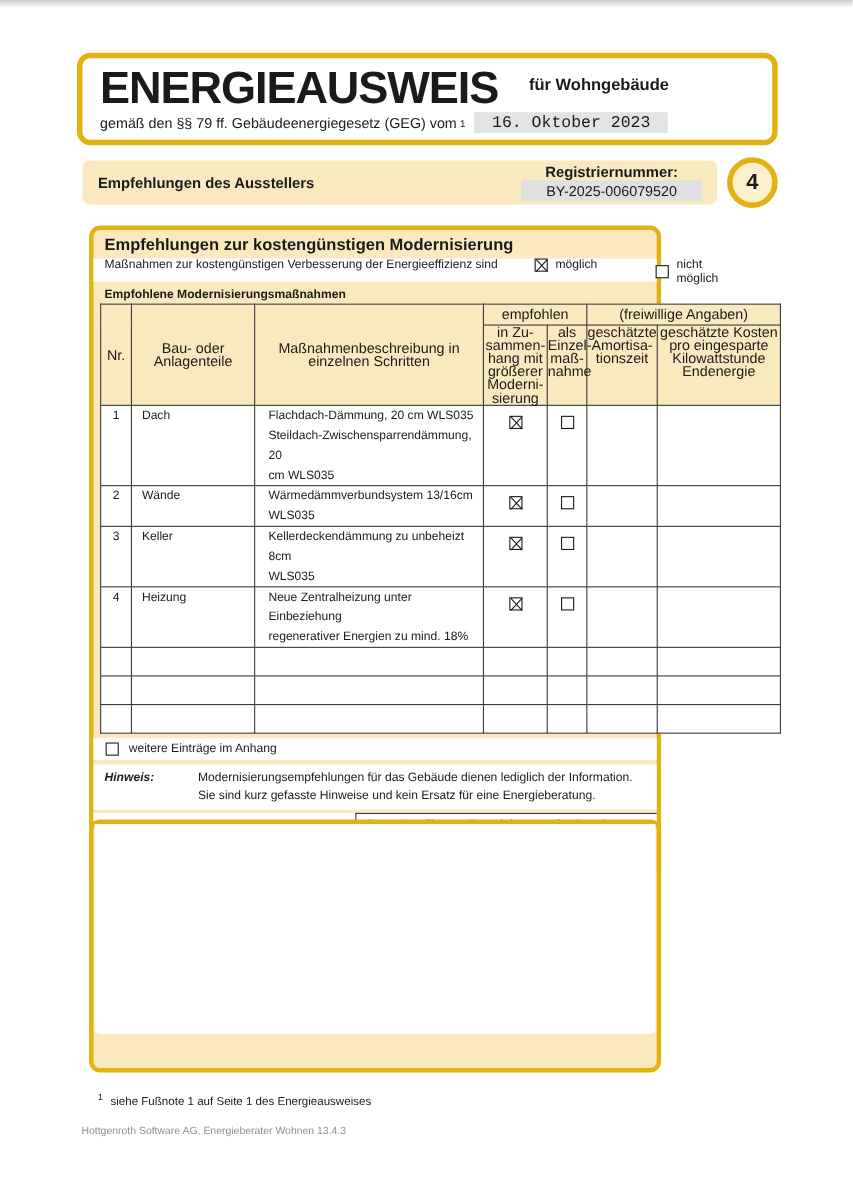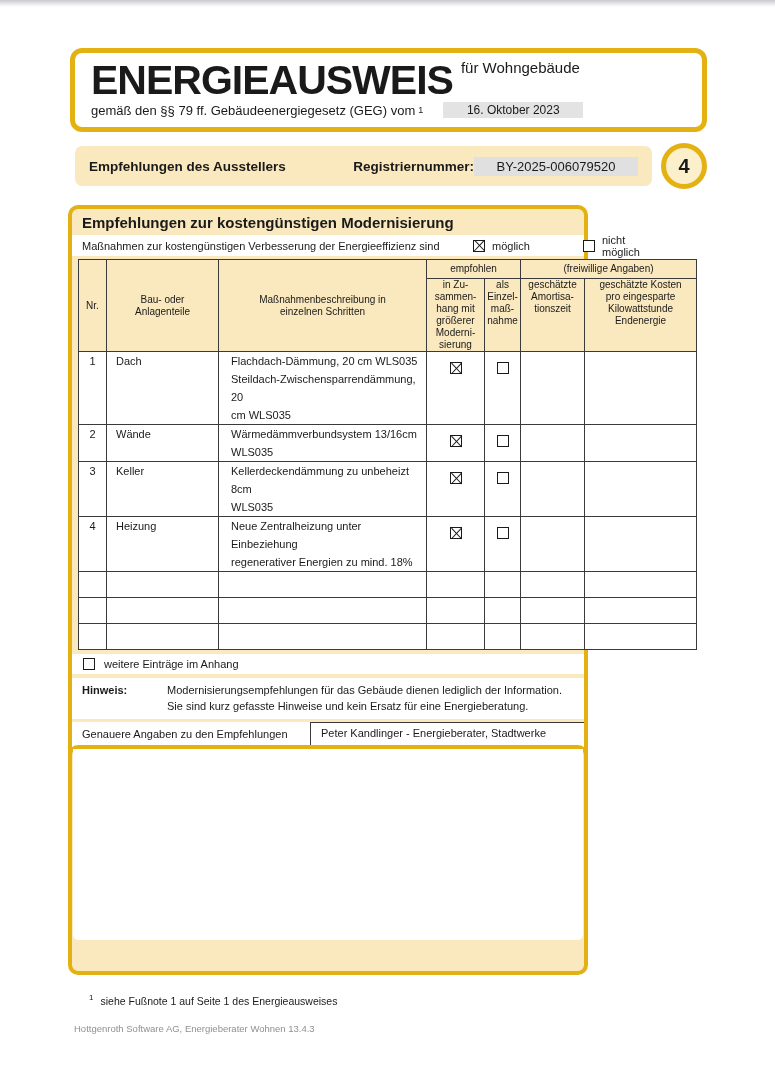--- a/index.html
+++ b/index.html
@@ -11,57 +11,57 @@
   .page-edge-top{
     position:absolute;top:0;left:0;width:775px;height:7px;
     background:linear-gradient(to bottom,#c9c9ce 0%,#e9e9ec 55%,#ffffff 100%);
   }
   
   .header-box{
     position:absolute;left:70px;top:48px;width:637px;height:84px;
     box-sizing:border-box;border:5px solid var(--gold);border-radius:12px;
     background:#fff;padding:6px 16px 4px 16px;
   }
-  .title-row{display:flex;align-items:flex-start;gap:8px;}
+  .title-row{display:flex;align-items:center;gap:28px;}
   .main-title{font-size:41px;font-weight:bold;letter-spacing:-1px;line-height:42px;}
-  .title-suffix{font-size:15px;font-weight:normal;padding-bottom:6px;}
+  .title-suffix{font-size:15px;font-weight:bold;padding-bottom:6px;}
   .law-row{display:flex;align-items:center;margin-top:1px;font-size:13px;}
   .law-row sup{font-size:9px;margin-left:3px;}
   .date-box{
-    display:inline-block;margin-left:20px;background:#e3e3e3;
-    padding:1px 16px;font-size:12px;text-align:center;min-width:108px;
+    display:inline-block;margin-left:8px;background:#e3e3e3;
+    padding:1px 16px;font-size:15px;text-align:center;min-width:108px;font-family:Liberation Mono, monospace;
   }
   
   .issuer-row{position:absolute;left:75px;top:143px;width:632px;height:46px;display:flex;align-items:center;}
   .issuer-bar{
     flex:1;height:40px;background:var(--cream);border-radius:7px;
     display:flex;align-items:center;padding:0 14px;box-sizing:border-box;
   }
   .issuer-title{font-size:13.5px;font-weight:bold;}
-  .registry{margin-left:auto;display:flex;align-items:center;}
+  .registry{margin-left:auto;display:flex;align-items:center;flex-direction:column;}
   .registry-label{font-size:13.5px;font-weight:bold;}
   .registry-value{background:#e0e0e0;font-size:13px;padding:2px 12px;min-width:140px;text-align:center;}
   .page-badge{
     width:36px;height:36px;border:5px solid var(--gold);border-radius:50%;
     background:#fbf0cb;margin-left:9px;flex:none;
     display:flex;align-items:center;justify-content:center;
     font-size:20px;font-weight:bold;
   }
   
   :root{--gold:#e4b112;--cream:#fae8be;--line:#3a3a3a;}
   .section{
-    position:absolute;left:68px;width:520px;box-sizing:border-box;
+    position:absolute;left:81px;width:520px;box-sizing:border-box;
     border:4px solid var(--gold);border-radius:10px;background:var(--cream);
   }
   .section-1{top:205px;}
   .section-2{top:745px;height:230px;}
   .sec-title{font-size:15px;font-weight:bold;padding:5px 10px 4px 10px;}
   .sec-title .normal{font-weight:normal;}
   .white-row{background:#fff;position:relative;}
-  .measure-row{height:21px;margin-bottom:3px;font-size:11px;display:flex;align-items:center;padding:0 10px;}
+  .measure-row{height:21px;margin-bottom:3px;font-size:11px;display:flex;align-items:flex-start;padding:0 10px;}
   .measure-text{flex:none;}
   .measure-opt1{position:absolute;left:401px;display:flex;align-items:center;gap:7px;}
   .measure-opt2{position:absolute;left:511px;display:flex;align-items:center;gap:7px;}
   .subbar{font-size:11px;font-weight:bold;padding:3px 10px 2px 10px;}
   
   .cb{display:inline-block;width:10px;height:10px;border:1.2px solid #1a1a1a;position:relative;background:#fff;flex:none;vertical-align:-1px;}
   .cb.checked::before,.cb.checked::after{
     content:"";position:absolute;top:4.5px;left:-2px;width:15px;height:1.3px;background:#1a1a1a;
   }
   .cb.checked::before{transform:rotate(47deg);}
@@ -69,34 +69,34 @@
   
   table.mod{border-collapse:collapse;table-layout:fixed;width:618px;margin:0 6px;background:#fff;font-size:11px;}
   table.mod col.c-nr{width:28px;}
   table.mod col.c-part{width:112px;}
   table.mod col.c-desc{width:208px;}
   table.mod col.c-with{width:58px;}
   table.mod col.c-single{width:36px;}
   table.mod col.c-amort{width:64px;}
   table.mod col.c-cost{width:112px;}
   table.mod th,table.mod td{border:1px solid var(--line);padding:0;}
-  table.mod thead th{background:var(--cream);font-weight:normal;font-size:10px;line-height:12px;text-align:center;}
+  table.mod thead th{background:var(--cream);font-weight:normal;font-size:13px;line-height:12px;text-align:center;}
   th.group{border-bottom:none;height:18px;vertical-align:middle;}
   th.sub{border-top:none;vertical-align:top;padding-top:2px;line-height:11.5px;white-space:pre-line;height:64px;}
   th.span2{vertical-align:middle;white-space:pre-line;}
   td.cell{vertical-align:top;padding:6px 4px 5px 4px;line-height:18px;}
   td.cell.nr{text-align:center;}
   td.cell.part{padding-left:9px;}
   td.cell.desc{padding-left:12px;white-space:pre-line;}
   td.cell.check{text-align:center;padding-top:8px;}
   tr.empty td{height:25px;}
   
   .more-row{height:20px;margin-top:4px;display:flex;align-items:center;gap:9px;padding:0 11px;font-size:11px;text-align:center;}
   .hinweis-row{margin-top:4px;padding:4px 0 5px 0;font-size:11px;line-height:16px;display:flex;}
-  .hinweis-label{width:85px;padding-left:10px;font-weight:bold;flex:none;}
+  .hinweis-label{width:85px;padding-left:10px;font-weight:bold;flex:none;font-style:italic;}
   .hinweis-text{white-space:pre-line;}
   .details-row{margin-top:3px;margin-bottom:0;display:flex;font-size:11px;line-height:16px;min-height:38px;}
   .details-left{width:238px;flex:none;padding:4px 0 4px 10px;box-sizing:border-box;white-space:pre-line;}
   .details-right{flex:1;border-left:1px solid var(--line);border-top:1px solid var(--line);padding:2px 0 4px 10px;white-space:pre-line;}
   .sec1-bottom-pad{height:7px;}
   
   .notes-body{background:#fff;height:191px;margin:0 1px 1px 1px;border-radius:0 0 5px 5px;}
   
   .footnote{position:absolute;left:89px;top:993px;font-size:10.5px;text-align:center;}
   .footnote sup{font-size:8px;margin-right:7px;}
@@ -138,20 +138,21 @@
     <span class="measure-opt1">
       <span class="cb checked"></span>
       <span>möglich</span>
     </span>
     <span class="measure-opt2">
       <span class="cb"></span>
       <span>nicht möglich</span>
     </span>
   </div>
 
+  <div class="subbar">Empfohlene Modernisierungsmaßnahmen</div>
 
   <table class="mod">
     <colgroup>
       <col class="c-nr">
         <col class="c-part">
         <col class="c-desc">
       <col class="c-with">
         <col class="c-single">
         <col class="c-amort">
         <col class="c-cost">

